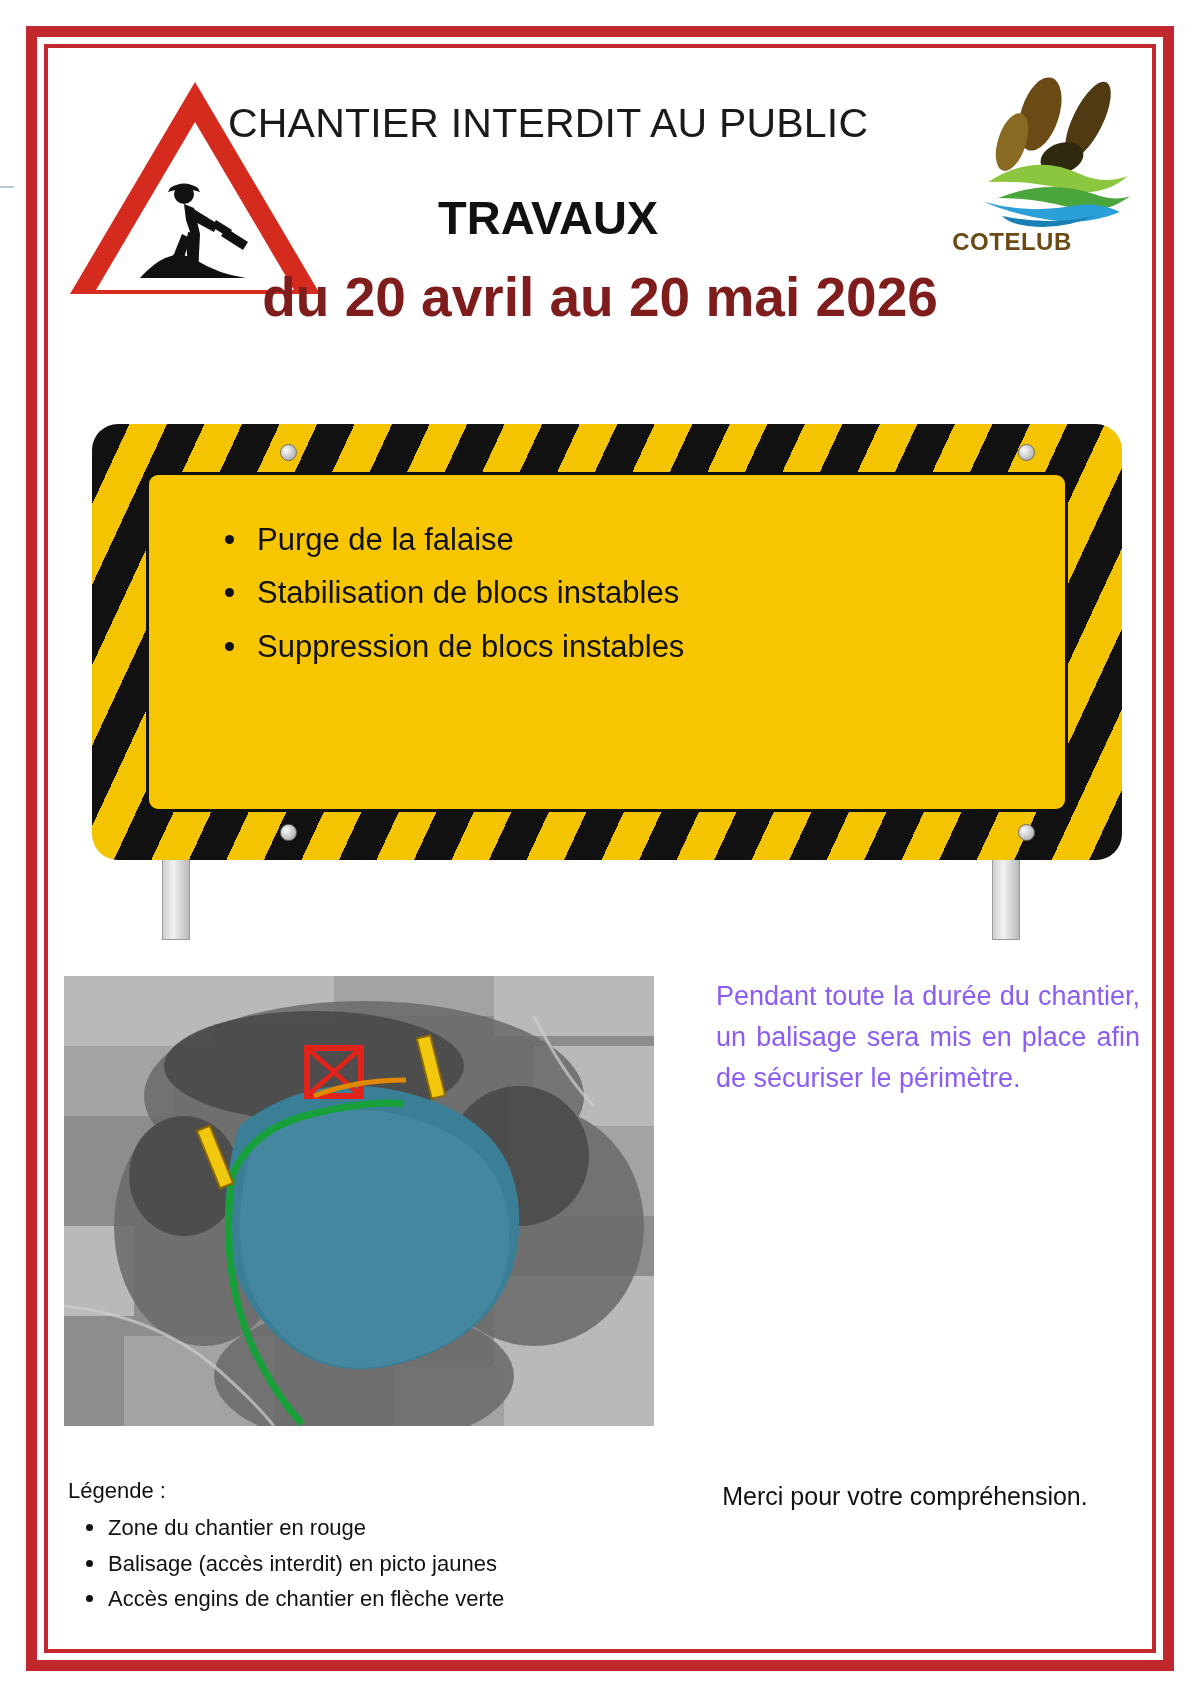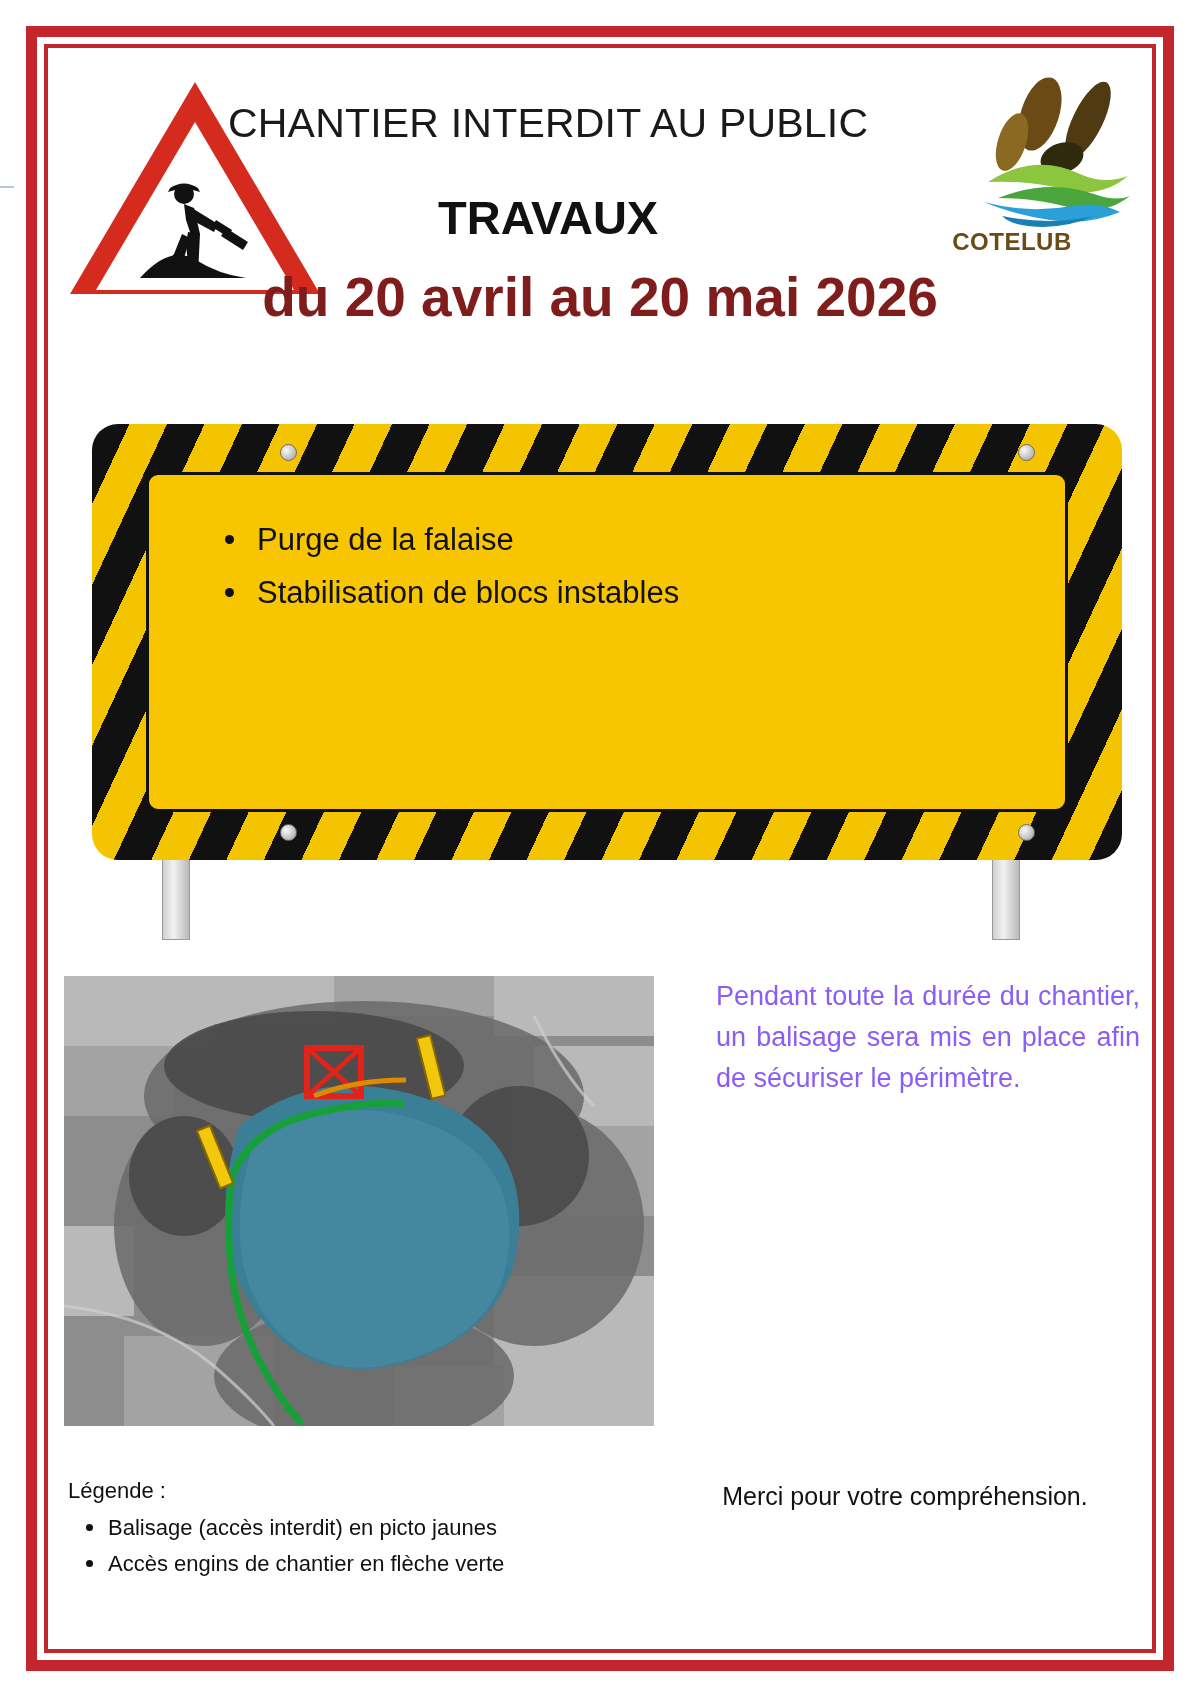--- a/index.html
+++ b/index.html
@@ -348,20 +348,21 @@
   <div class="board-wrap">
     <div class="legs">
       <div class="leg l"></div>
       <div class="leg r"></div>
     </div>
     <div class="board">
       <div class="board-inner">
         <ul class="tasks">
           <li>Purge de la falaise</li>
           <li>Stabilisation de blocs instables</li>
+          <li>Suppression de blocs instables</li>
         </ul>
       </div>
       <div class="bolt b1"></div>
       <div class="bolt b2"></div>
       <div class="bolt b3"></div>
       <div class="bolt b4"></div>
     </div>
   </div>
 
   <div class="photo">
@@ -413,18 +414,19 @@
 
   <div class="body-text">
     <p>Pendant toute la durée du chantier, un balisage sera mis en place afin de sécuriser le périmètre.</p>
   </div>
 
   <div class="thanks">Merci pour votre compréhension.</div>
 
   <div class="legend">
     <p class="legend-title">Légende :</p>
     <ul>
+      <li>Zone du chantier en rouge</li>
       <li>Balisage (accès interdit) en picto jaunes</li>
       <li>Accès engins de chantier en flèche verte</li>
     </ul>
   </div>
 
 </div>
 
 </body></html>

